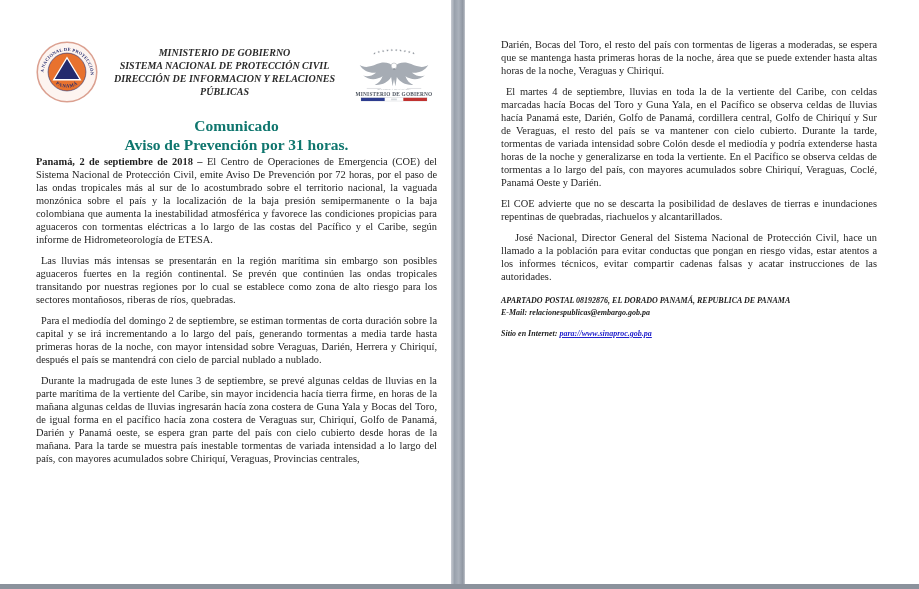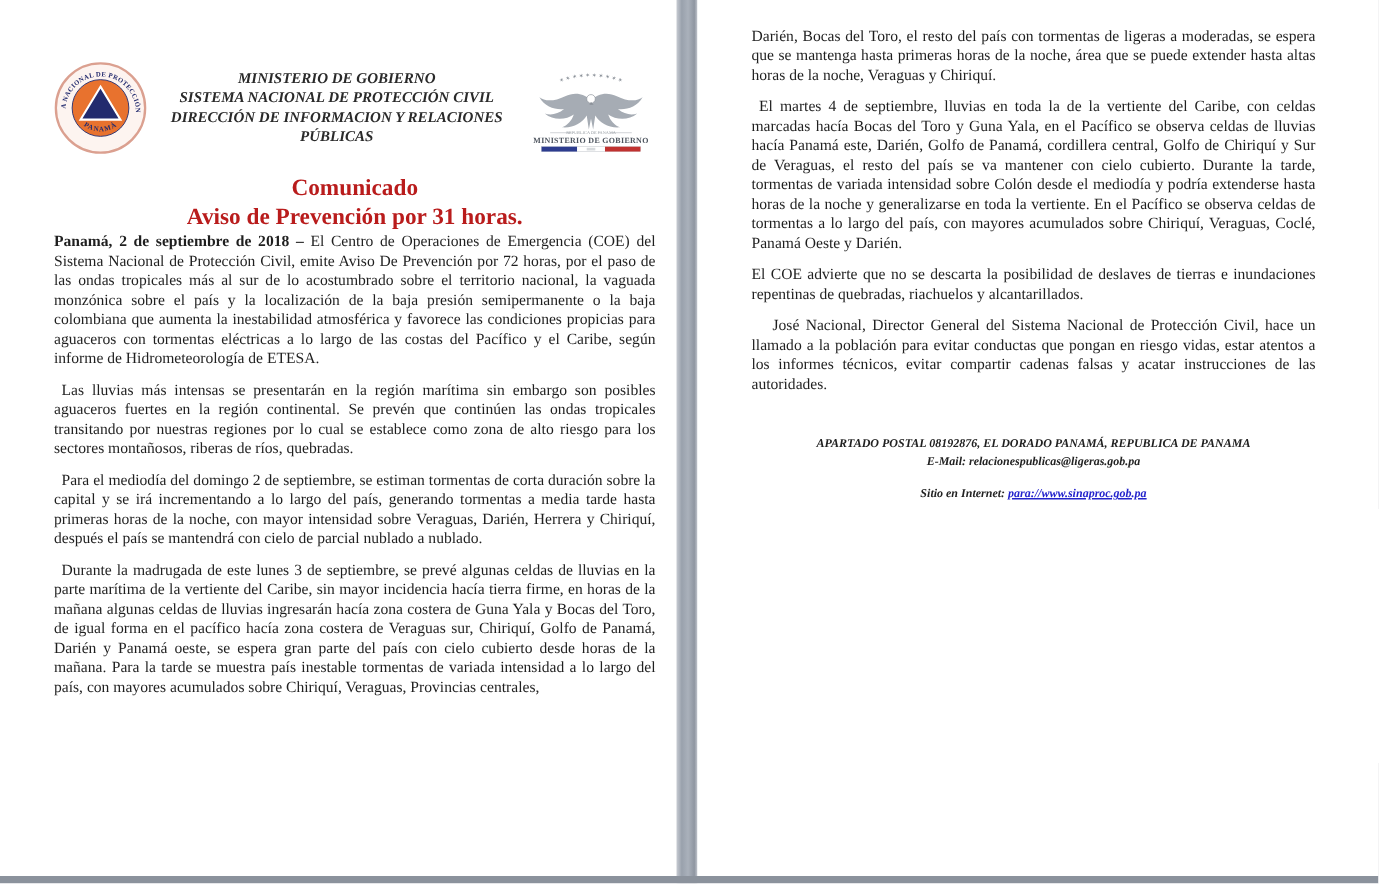--- a/index.html
+++ b/index.html
@@ -2,42 +2,42 @@
 <html><head>
 <meta charset="utf-8">
 <style>
   html,body{margin:0;padding:0;background:#e9eaec;}
   .canvas{
     position:relative;width:919px;height:589px;background:#ffffff;overflow:hidden;
     font-family:"Liberation Serif","DejaVu Serif",serif;color:#1f1f1f;
   }
   .page{position:absolute;top:0;height:584px;background:#fff;box-sizing:border-box;}
   .page-left{left:0;width:451px;padding:40px 14px 0 36px;}
-  .page-right{left:465px;width:454px;padding:18px 42px 0 36px;}
+  .page-right{left:465px;width:454px;padding:38px 42px 0 36px;}
   .divider{position:absolute;left:451px;top:0;width:14px;height:589px;
     background:linear-gradient(to right,#c7cbd2 0%,#99a1ac 25%,#aab1bb 55%,#8f96a1 85%,#c2c6cd 100%);}
   .bottom-strip{position:absolute;left:0;top:584px;width:919px;height:5px;background:#8b929c;}
 
   .header-row{display:flex;align-items:center;width:401px;}
   .org-block{flex:1;text-align:center;font-weight:bold;font-style:italic;
     font-size:10px;line-height:13px;color:#2a2a2a;padding:0 4px;}
   .seal{width:62px;height:62px;flex:0 0 aupx;}
   .mingob{width:86px;height:64px;flex:0 0 auto;}
 
   .title-block{text-align:center;margin-top:12px;width:401px;}
-  .doc-title{font-weight:bold;font-size:15.5px;line-height:19px;color:#b91c1c;}
+  .doc-title{font-weight:bold;font-size:15.5px;line-height:19px;color:#0f766e;}
 
   .body-col{width:401px;margin-top:1px;}
   .page-right .body-col{width:376px;margin-top:0;}
   p.body{margin:0 0 8px 0;font-size:10.4px;line-height:13px;text-align:justify;}
   p.ind{text-indent:5px;}
   p.ind2{text-indent:14px;}
   .lead{font-weight:bold;}
 
-  .footer{width:376px;margin-top:27px;text-align:center;font-weight:bold;font-style:italic;
+  .footer{width:376px;margin-top:12px;font-weight:bold;font-style:italic;
     font-size:8px;line-height:12px;color:#222;}
   .footer .site-line{margin-top:9px;}
   .site-link{color:#2323cc;text-decoration:underline;cursor:pointer;}
 </style>
 </head>
 <body>
 
 <div class="canvas">
 
   <div class="page page-left">
@@ -106,19 +106,19 @@
   <div class="page page-right">
     <div class="body-col">
       <p class="body">Darién, Bocas del Toro, el resto del país con tormentas de ligeras a moderadas, se espera que se mantenga hasta primeras horas de la noche, área que se puede extender hasta altas horas de la noche, Veraguas y Chiriquí.</p>
       <p class="body ind">El martes 4 de septiembre, lluvias en toda la de la vertiente del Caribe, con celdas marcadas hacía Bocas del Toro y Guna Yala, en el Pacífico se observa celdas de lluvias hacía Panamá este, Darién, Golfo de Panamá, cordillera central, Golfo de Chiriquí y Sur de Veraguas, el resto del país se va mantener con cielo cubierto. Durante la tarde, tormentas de variada intensidad sobre Colón desde el mediodía y  podría extenderse hasta horas de la noche y generalizarse en toda la vertiente. En el Pacífico se observa celdas de tormentas a lo largo del país, con mayores acumulados sobre Chiriquí, Veraguas, Coclé, Panamá Oeste y Darién.</p>
       <p class="body">El COE advierte que no se descarta la posibilidad de deslaves de tierras e inundaciones repentinas de quebradas, riachuelos y alcantarillados.</p>
       <p class="body ind2">José Nacional, Director General del Sistema Nacional de Protección Civil, hace un llamado a la población para evitar conductas que pongan en riesgo vidas, estar atentos a los informes técnicos, evitar compartir cadenas falsas y acatar instrucciones de las autoridades.</p>
     </div>
 
     <div class="footer">
       <div>APARTADO POSTAL 08192876, EL DORADO PANAMÁ, REPUBLICA DE PANAMA</div>
-      <div>E-Mail: relacionespublicas@ligeras.gob.pa</div>
+      <div>E-Mail: relacionespublicas@embargo.gob.pa</div>
       <div class="site-line"><span>Sitio en Internet: </span><span class="site-link">para://www.sinaproc.gob.pa</span></div>
     </div>
   </div>
 
   <div class="bottom-strip"></div>
 </div>
 
 </body></html>

